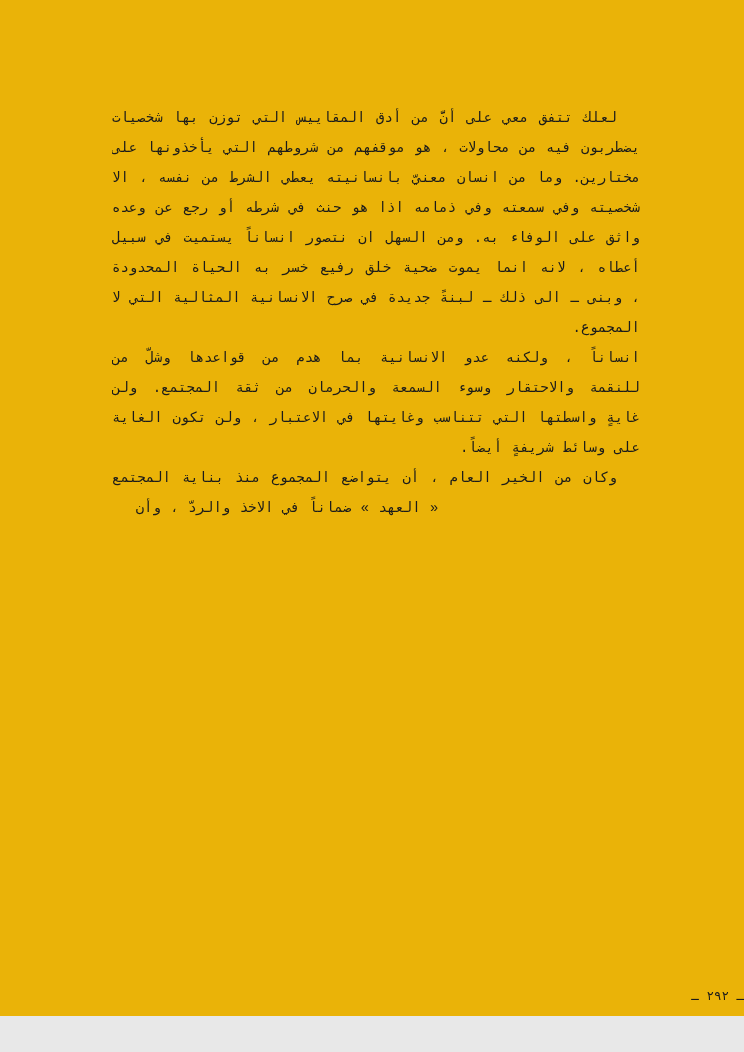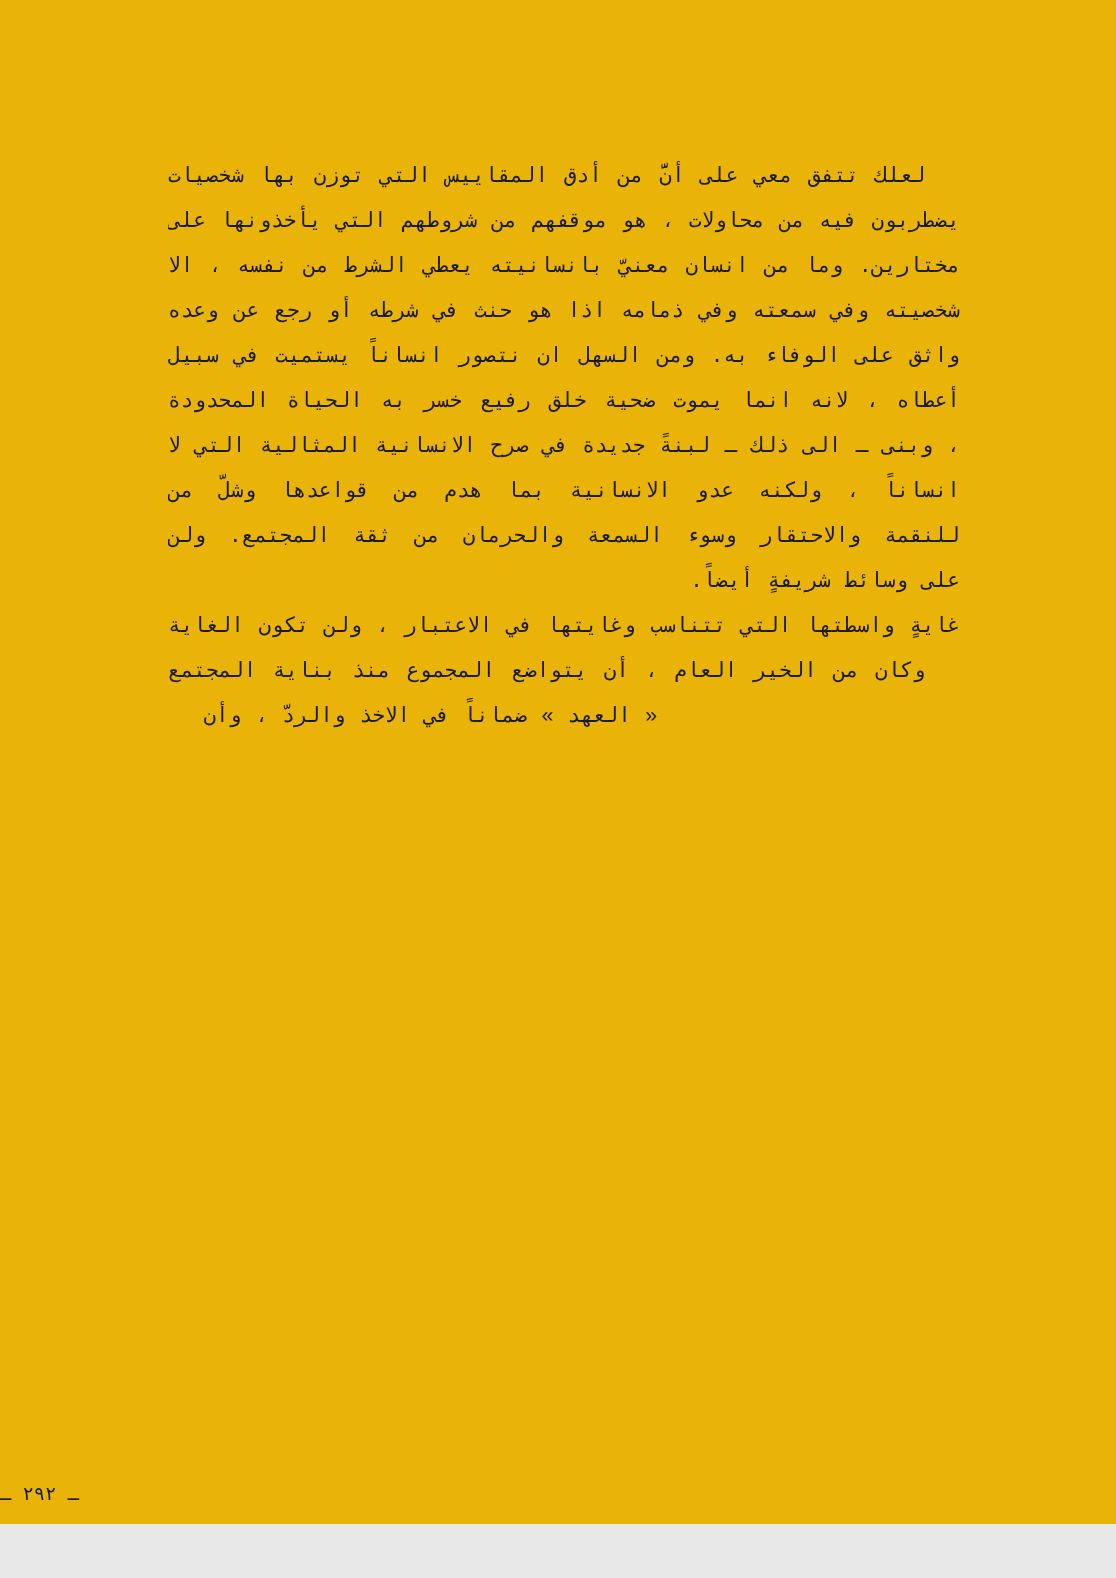--- a/index.html
+++ b/index.html
@@ -47,21 +47,21 @@
   .line.continued {
     padding-right: 178px;
     text-align: center;
     text-align-last: right;
   }
   .page-number {
     position: absolute;
     top: 988px;
     left: 0;
     width: 744px;
-    text-align: left;
+    text-align: right;
     direction: rtl;
     font-size: 12.5px;
     letter-spacing: 2px;
     color: #1b1b1b;
   }
 </style>
 </head>
 <body>
 
 <div class="page">
@@ -69,27 +69,28 @@
   <div class="text-block">
 
     <div class="paragraph">
       <div class="line indent">لعلك تتفق معي على أنَّ من أدق المقاييس التي توزن بها شخصيات الرجال فيما</div>
       <div class="line">يضطربون فيه من محاولات ، هو موقفهم من شروطهم التي يأخذونها على أنفسهم ميثاقه</div>
       <div class="line">مختارين. وما من انسان معنيّ بانسانيته يعطي الشرط من نفسه ، الا وانه ليعلم ما يستوبله في</div>
       <div class="line">شخصيته وفي سمعته وفي ذمامه اذا هو حنث في شرطه أو رجع عن وعده أو نقض ميثاقه الذي</div>
       <div class="line">واثق على الوفاء به. ومن السهل ان نتصور انساناً يستميت في سبيل الوفاء لقولٍ قاله أو عهدٍ</div>
       <div class="line">أعطاه ، لانه انما يموت ضحية خلق رفيع خسر به الحياة المحدودة فربح به الحياة التي لا حدَّ لها</div>
       <div class="line">، وبنى ـ الى ذلك ـ لبنةً جديدة في صرح الانسانية المثالية التي لا تفتأ تتعاون على نشر الخير في</div>
+      <div class="line para-end">المجموع.</div>
     </div>
 
     <div class="paragraph">
       <div class="line">انساناً ، ولكنه عدو الانسانية بما هدم من قواعدها وشلّ من مقرراتها ، وعدوّ نفسه بما عرضها</div>
       <div class="line">للنقمة والاحتقار وسوء السمعة والحرمان من ثقة المجتمع. ولن ينفعه ـ بعد ذلك ـ أن يقول أو</div>
+      <div class="line">غايةٍ واسطتها التي تتناسب وغايتها في الاعتبار ، ولن تكون الغاية شريفةً قطُّ الا اذا قامت</div>
       <div class="line para-end">على وسائط شريفةٍ أيضاً.</div>
-      <div class="line">غايةٍ واسطتها التي تتناسب وغايتها في الاعتبار ، ولن تكون الغاية شريفةً قطُّ الا اذا قامت</div>
     </div>
 
     <div class="paragraph">
       <div class="line indent">وكان من الخير العام ، أن يتواضع المجموع منذ بناية المجتمع ، على اعتبار « اليمين » و</div>
       <div class="line continued">« العهد » ضماناً في الاخذ والردّ ، وأن تتضافر الاديان</div>
     </div>
 
   </div>
 
   <div class="page-number">ـ ٢٩٢ ـ</div>

